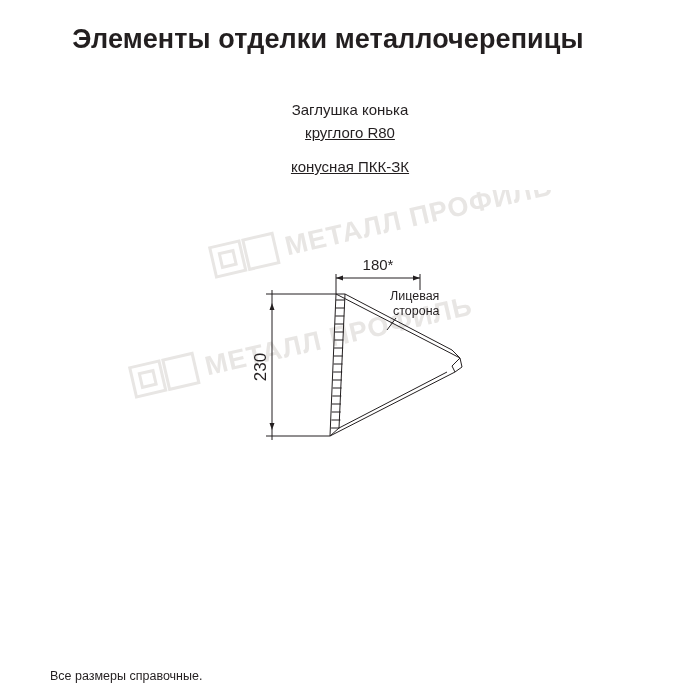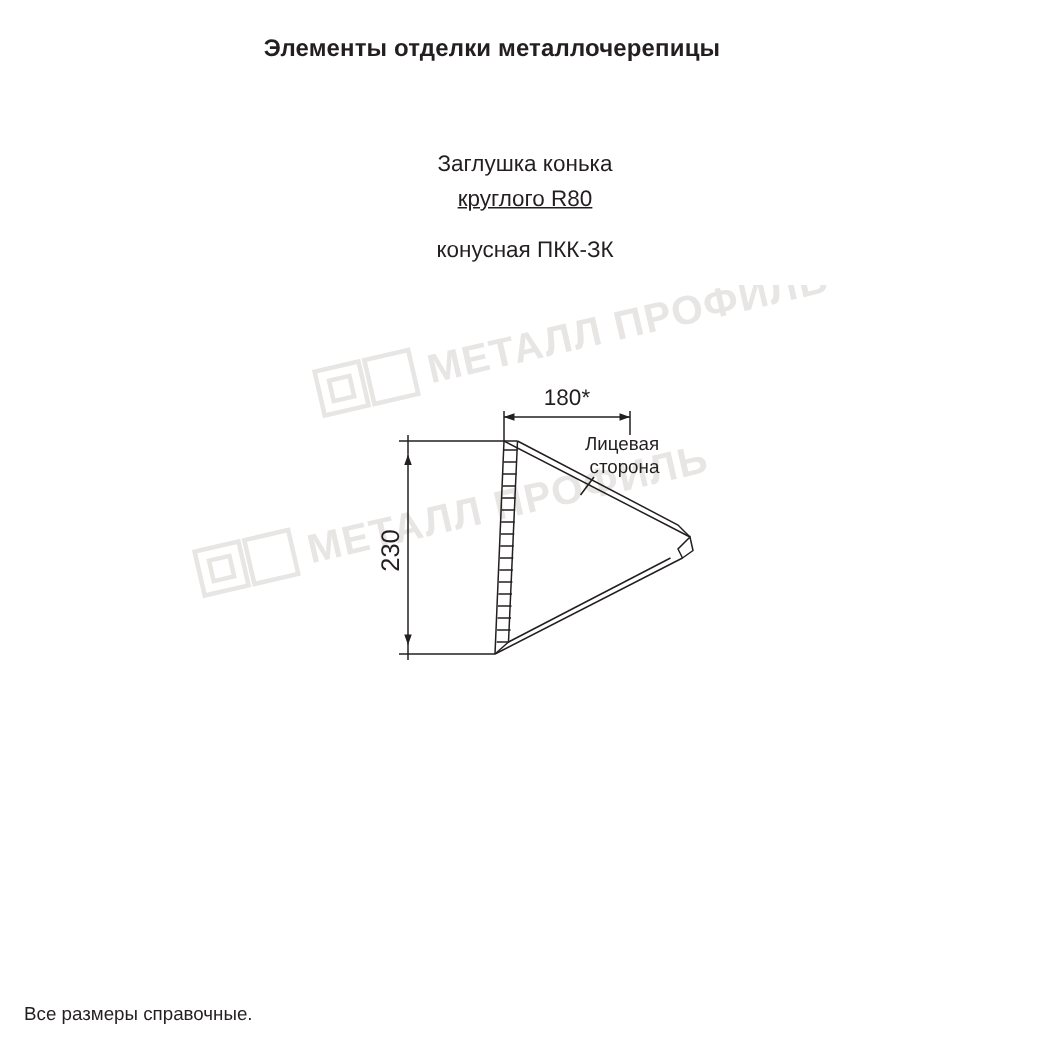--- a/index.html
+++ b/index.html
@@ -19,36 +19,36 @@
     position: relative;
     width: 700px;
     height: 700px;
   }
   .title {
     position: absolute;
     top: 24px;
     left: 0;
     width: 656px;
     text-align: center;
-    font-size: 16px;
+    font-size: 27px;
     font-weight: bold;
     letter-spacing: 0.1px;
   }
   .subtitle {
     position: absolute;
     top: 78px;
     left: 0;
     width: 700px;
     text-align: center;
     font-size: 15px;
     line-height: 23px;
     margin-top: 20px;
   }
   .subtitle .l2 { display: block; text-decoration: underline; }
-  .subtitle .l3 { display: block; margin-top: 11px; }
+  .subtitle .l3 { display: block; margin-top: 11px; text-decoration: underline; }
 
   .drawing {
     position: absolute;
     left: 0;
     top: 190px;
     width: 700px;
     height: 330px;
   }
   .watermarks {
     position: absolute;
@@ -59,21 +59,21 @@
     pointer-events: none;
   }
   .footer {
     position: absolute;
     left: 16px;
     bottom: 14px;
     font-size: 12.5px;
     line-height: 20px;
     color: #231f20;
   }
-  .footer div { white-space: nowrap; }
+  .footer div { white-space: nowrap; margin-left: 34px; }
   svg { display: block; }
   .wm-text {
     font-family: "Liberation Sans", sans-serif;
     font-weight: bold;
     font-size: 27px;
     fill: #e8e6e4;
     letter-spacing: 1px;
   }
   .wm-shape { fill: none; stroke: #e8e6e4; stroke-width: 3; }
 </style>

